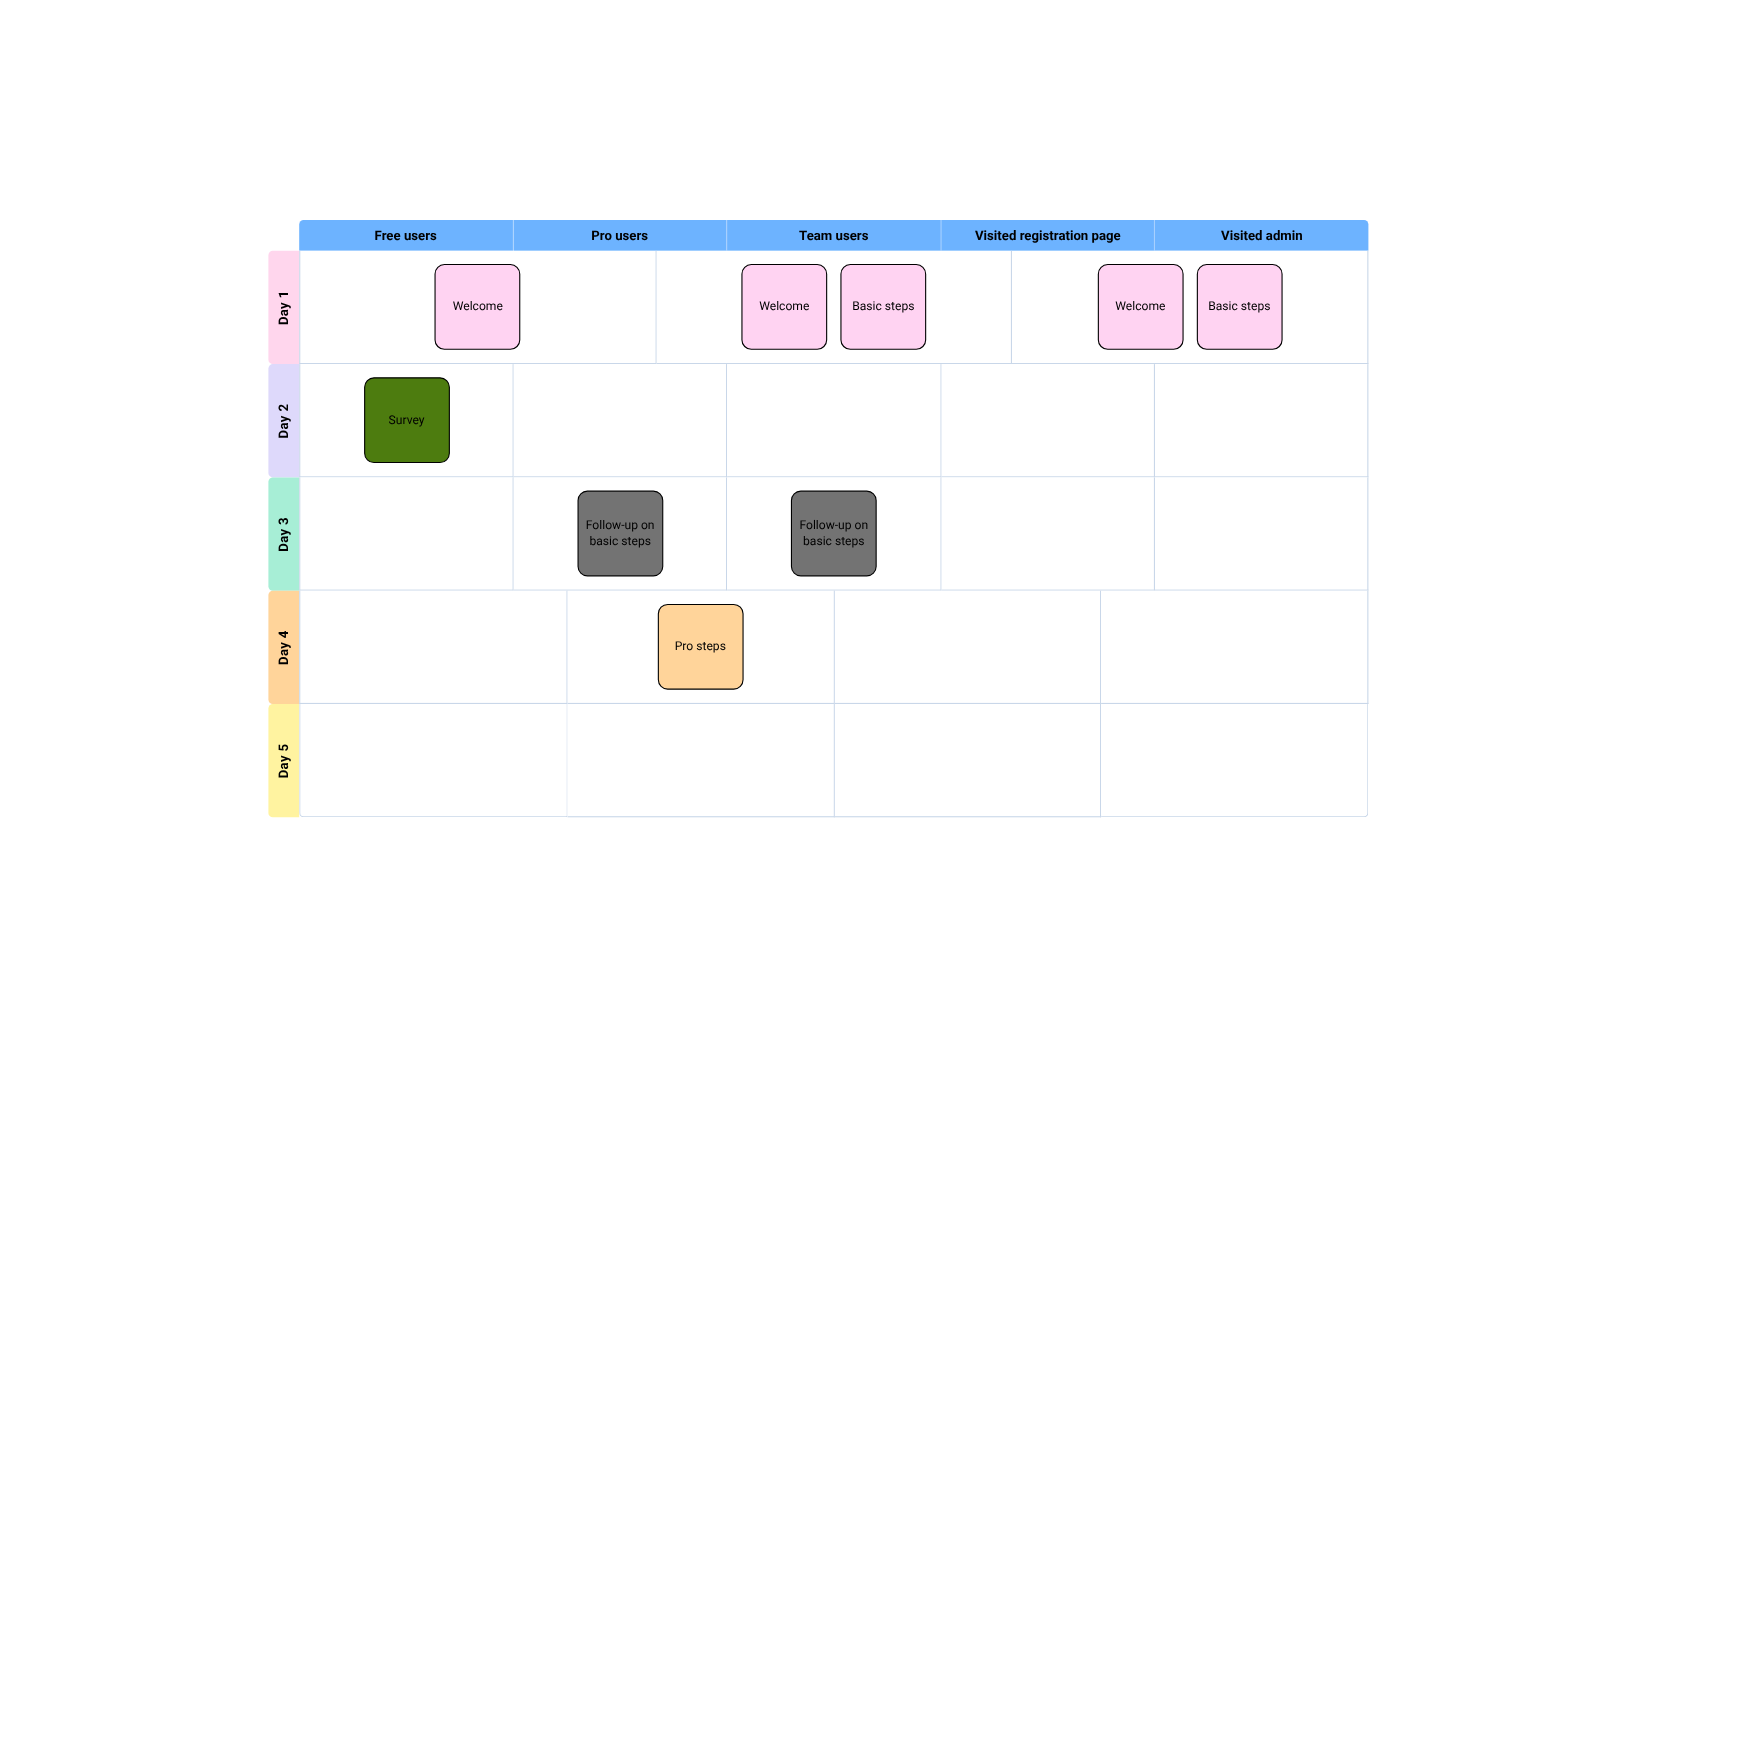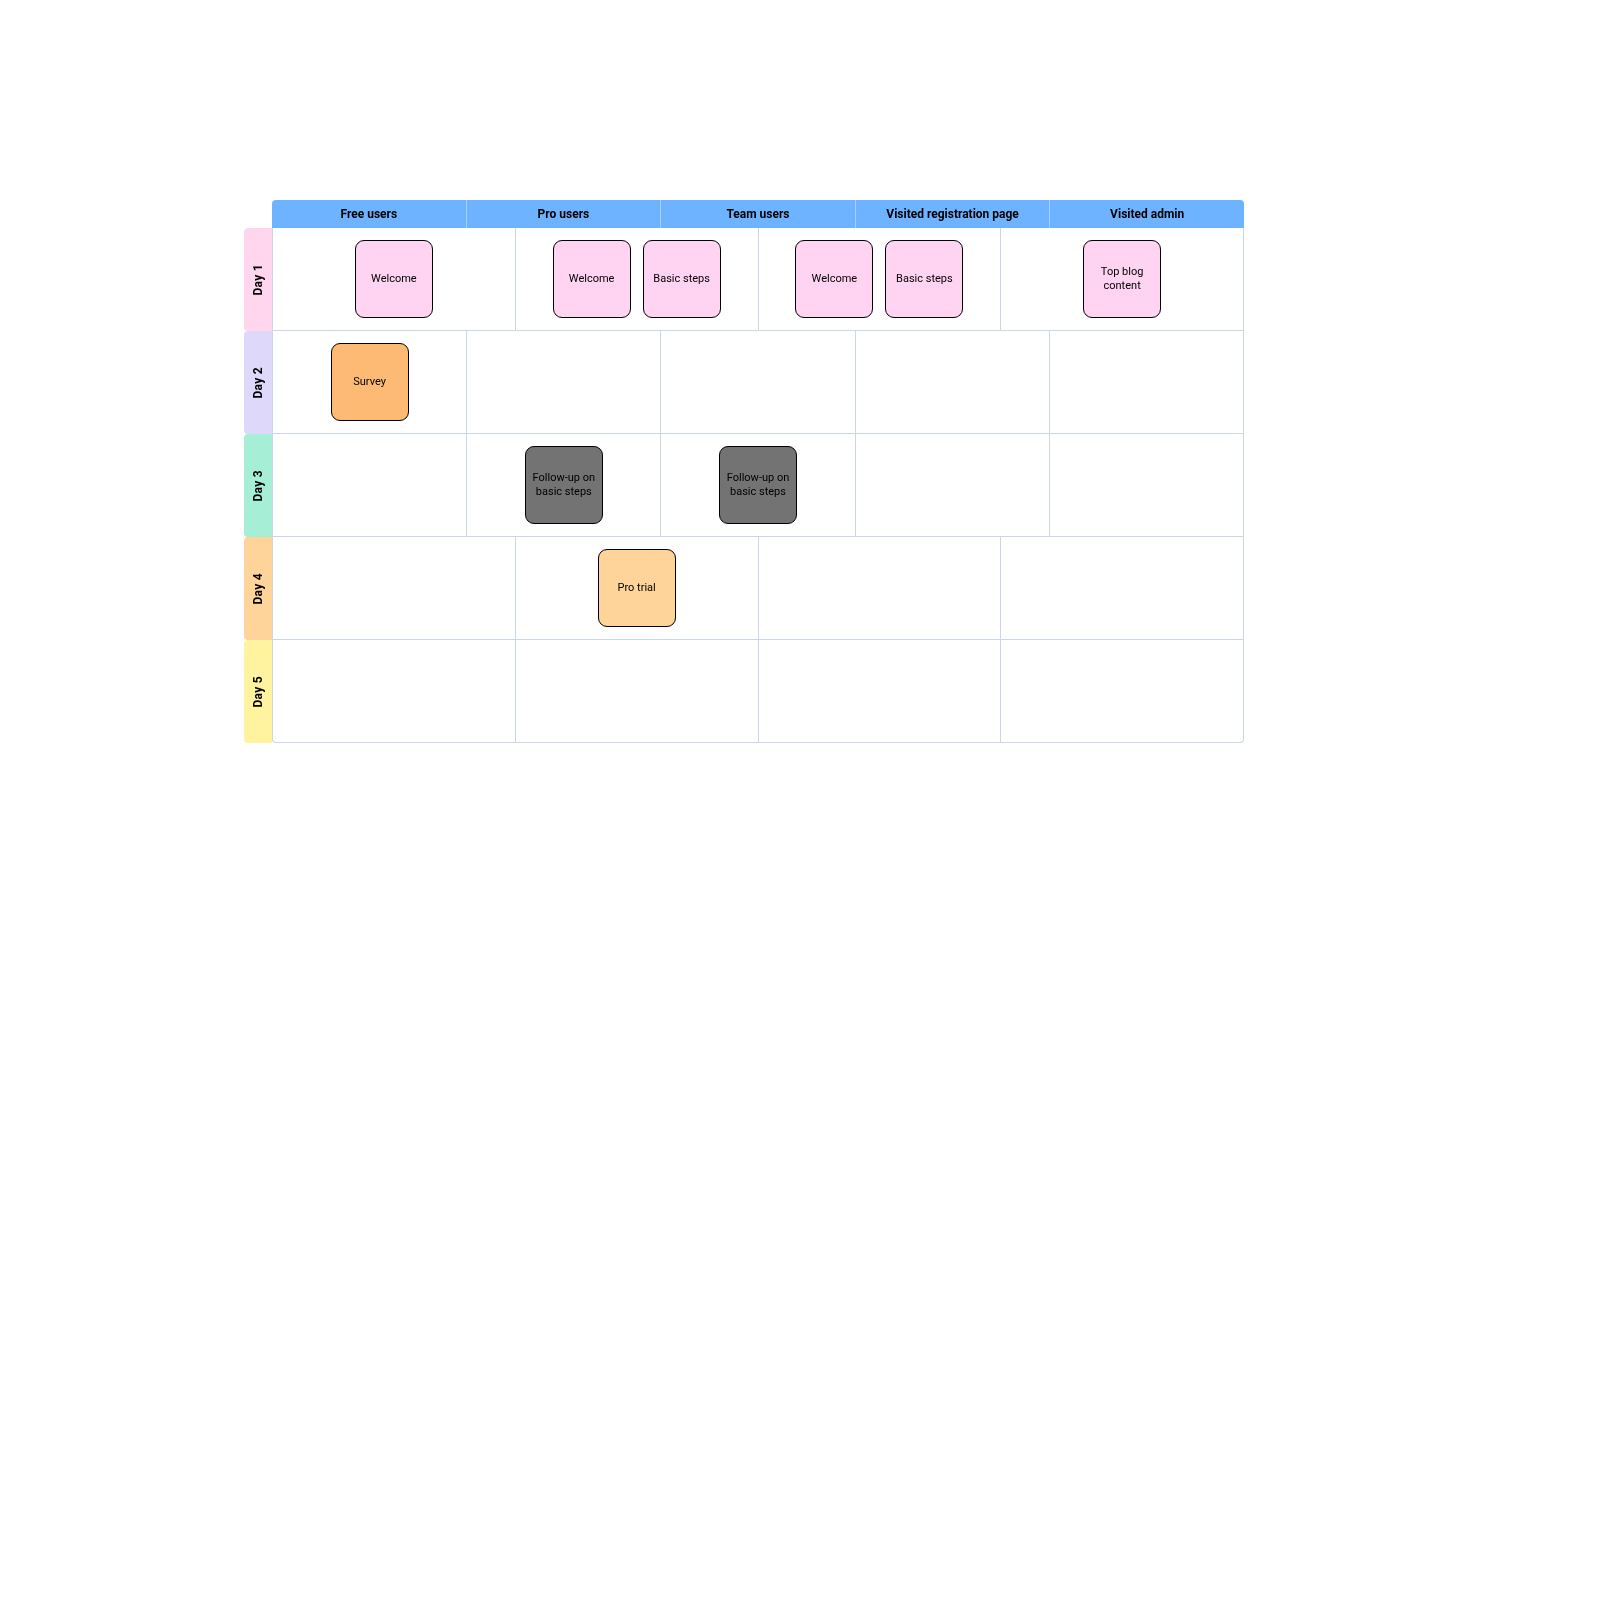--- a/index.html
+++ b/index.html
@@ -104,21 +104,21 @@
     align-items: center;
     justify-content: center;
     text-align: center;
     font-size: 11px;
     line-height: 1.25;
     padding: 4px;
     box-sizing: border-box;
     font-weight: 400;
   }
   .card.pink   { background: #ffd3f2; }
-  .card.purple { background: #fdba74; }
+  .card.purple { background: #4d7c0f; }
   .card.teal   { background: #737373; }
   .card.orange { background: #ffd49a; }
   .card.yellow { background: #fff3a0; }
 </style>
 </head>
 <body>
 
 <div class="wrap">
   <div class="grid">
 
@@ -142,23 +142,20 @@
           <div class="card pink">Welcome</div>
         </div>
         <div class="body-cell">
           <div class="card pink">Welcome</div>
           <div class="card pink">Basic steps</div>
         </div>
         <div class="body-cell">
           <div class="card pink">Welcome</div>
           <div class="card pink">Basic steps</div>
         </div>
-        <div class="body-cell">
-          <div class="card pink">Top blog content</div>
-        </div>
       </div>
     </div>
 
     <div class="row">
       <div class="row-label-slot day day2">
         <span class="row-label">Day 2</span>
       </div>
       <div class="cells body">
         <div class="body-cell">
           <div class="card purple">Survey</div>
@@ -187,21 +184,21 @@
       </div>
     </div>
 
     <div class="row">
       <div class="row-label-slot day day4">
         <span class="row-label">Day 4</span>
       </div>
       <div class="cells body">
         <div class="body-cell"></div>
         <div class="body-cell">
-          <div class="card orange">Pro trial</div>
+          <div class="card orange">Pro steps</div>
         </div>
         <div class="body-cell"></div>
         <div class="body-cell"></div>
       </div>
     </div>
 
     <div class="row last">
       <div class="row-label-slot day day5">
         <span class="row-label">Day 5</span>
       </div>

